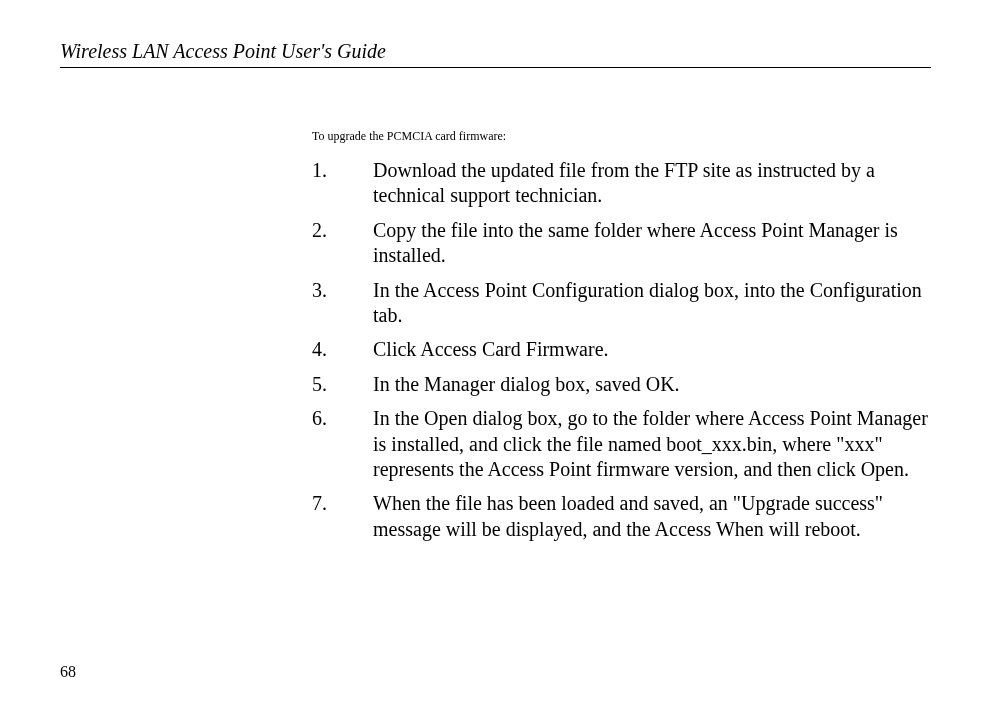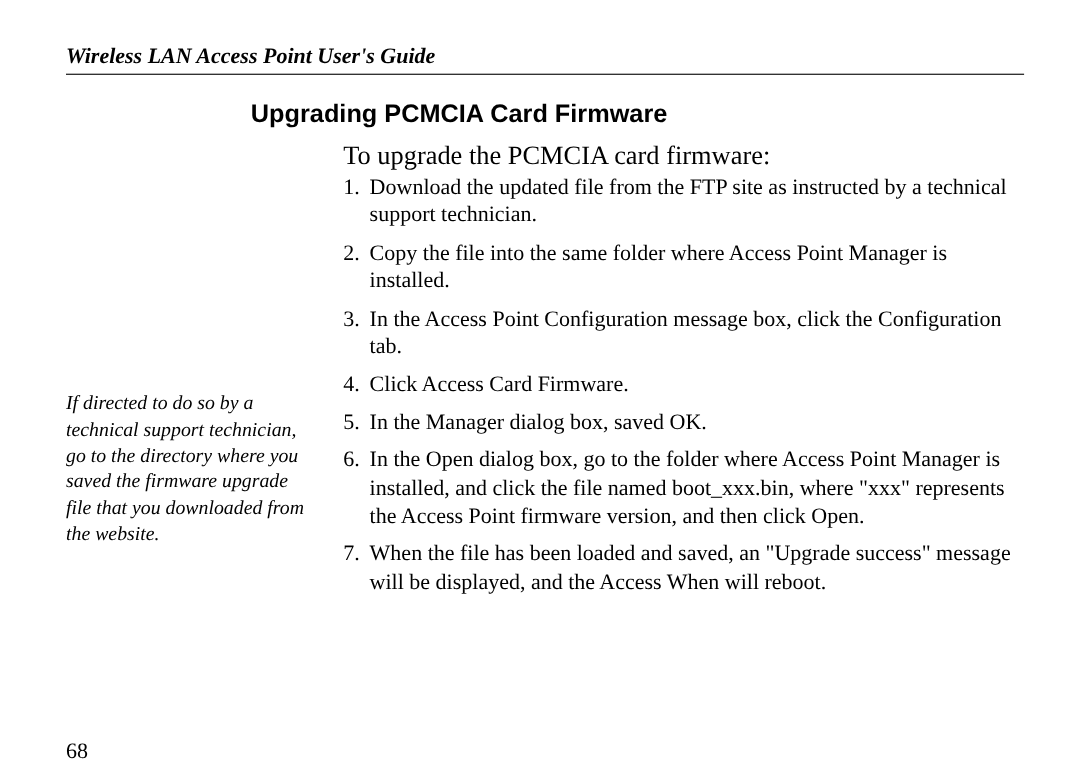--- a/index.html
+++ b/index.html
@@ -24,102 +24,102 @@
       position: absolute;
       top: 40px;
       left: 60px;
       right: 60px;
       border-bottom: 1.5px solid #000;
       padding-bottom: 4px;
     }
     .header-title {
       font-style: italic;
       font-size: 20px;
-      font-weight: bold;
+      font-weight: normal;
     }
     .main-heading {
       position: absolute;
       top: 90px;
       left: 228px;
       font-family: Arial, Helvetica, sans-serif;
       font-size: 23px;
       font-weight: bold;
     }
     .intro {
       position: absolute;
       top: 129px;
       left: 312px;
       right: 62px;
-      font-size: 24px;
+      font-size: 12px;
     }
     .list {
       position: absolute;
       top: 158px;
       left: 312px;
       right: 62px;
     }
     .list-item {
       font-size: 20px;
       line-height: 1.27;
       margin-bottom: 9px;
       display: flex;
     }
     .list-num {
       flex: 0 0 24px;
     }
     .list-text {
       flex: 1;
+      margin-left: 37px;
     }
     .sidenote {
       position: absolute;
       top: 355px;
       left: 60px;
       width: 225px;
       font-style: italic;
       font-size: 18px;
       line-height: 1.32;
     }
     .bold {
       font-weight: normal;
     }
     .page-number {
       position: absolute;
-      bottom: 6px;
+      bottom: 20px;
       left: 60px;
-      font-size: 20px;
+      font-size: 16px;
     }
   </style>
 </head>
 <body>
 
 <div class="page">
 
   <div class="header-line">
     <div class="header-title">Wireless LAN Access Point User's Guide</div>
   </div>
 
-  <div class="main-heading">Upgrading PCMCIA Card Firmware</div>
 
   <div class="intro">To upgrade the PCMCIA card firmware:</div>
 
   <div class="list">
 
     <div class="list-item">
       <div class="list-num">1.</div>
       <div class="list-text"><span>Download the updated file from the FTP site as instructed by a technical support technician.</span></div>
     </div>
 
     <div class="list-item">
       <div class="list-num">2.</div>
       <div class="list-text"><span>Copy the file into the same folder where Access Point Manager is installed.</span></div>
     </div>
 
     <div class="list-item">
       <div class="list-num">3.</div>
-      <div class="list-text"><span>In the </span><span class="bold">Access Point Configuration</span><span> message box, click the </span><span class="bold">Configuration</span><span> tab.</span></div>
+      <div class="list-text"><span>In the </span><span class="bold">Access Point Configuration</span><span> dialog box, into the </span><span class="bold">Configuration</span><span> tab.</span></div>
     </div>
 
     <div class="list-item">
       <div class="list-num">4.</div>
       <div class="list-text"><span>Click </span><span class="bold">Access Card Firmware</span><span>.</span></div>
     </div>
 
     <div class="list-item">
       <div class="list-num">5.</div>
       <div class="list-text"><span>In the </span><span class="bold">Manager</span><span> dialog box, saved </span><span class="bold">OK</span><span>.</span></div>
@@ -130,17 +130,16 @@
       <div class="list-text"><span>In the </span><span class="bold">Open</span><span> dialog box, go to the folder where Access Point Manager is installed, and click the file named boot_xxx.bin, where "xxx" represents the Access Point firmware version, and then click </span><span class="bold">Open</span><span>.</span></div>
     </div>
 
     <div class="list-item">
       <div class="list-num">7.</div>
       <div class="list-text"><span>When the file has been loaded and saved, an "Upgrade success" message will be displayed, and the Access When will reboot.</span></div>
     </div>
 
   </div>
 
-  <div class="sidenote">If directed to do so by a technical support technician, go to the directory where you saved the firmware upgrade file that you downloaded from the website.</div>
 
   <div class="page-number">68</div>
 
 </div>
 
 </body></html>

